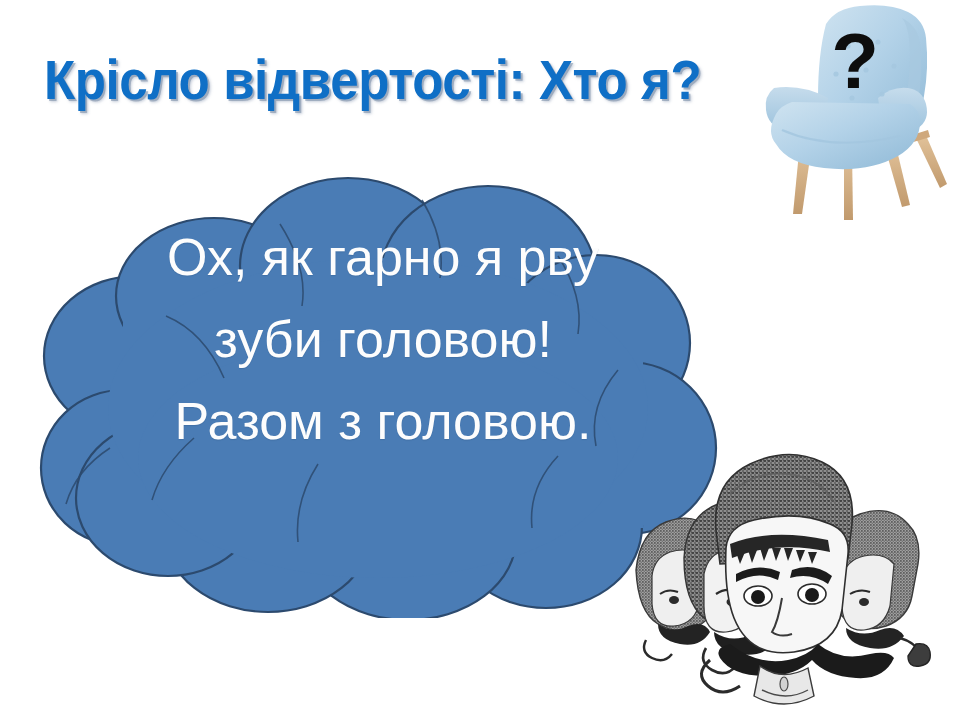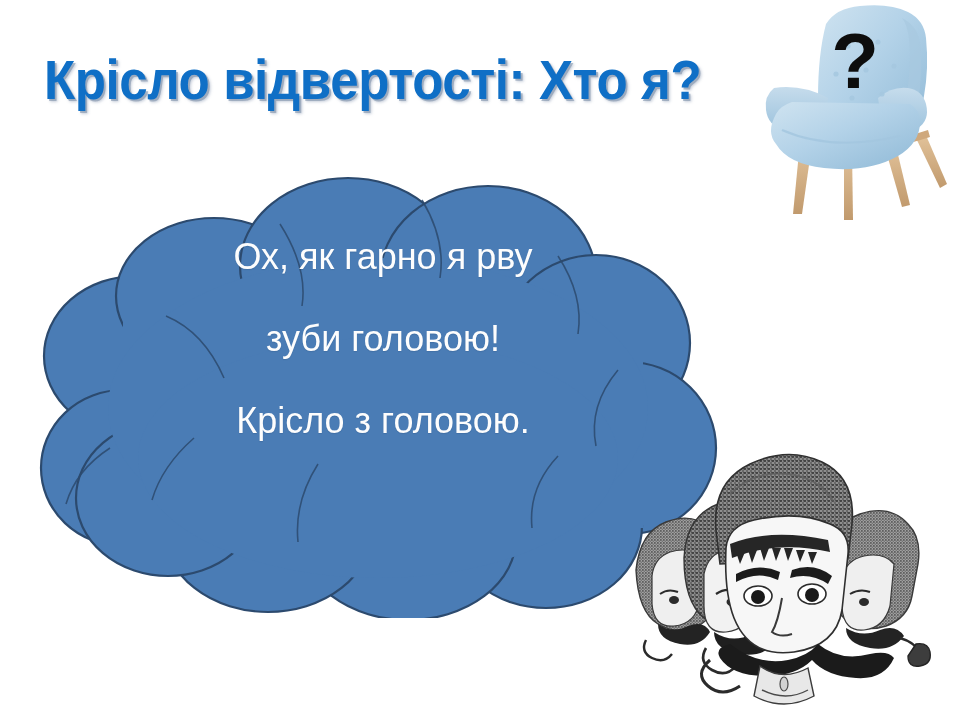--- a/index.html
+++ b/index.html
@@ -54,21 +54,21 @@
     display: block;
   }
   #cloud-text {
     position: absolute;
     left: 110px;
     top: 78px;
     width: 510px;
     text-align: center;
     color: #fdfdfd;
     font-family: "Liberation Sans", sans-serif;
-    font-size: 36px;
+    font-size: 52px;
     font-weight: normal;
     line-height: 82px;
     letter-spacing: 0px;
     text-shadow: 0 1px 1px rgba(30,60,100,0.18);
   }
   #cloud-text .cl {
     display: block;
     white-space: nowrap;
   }
 
@@ -129,21 +129,21 @@
         <path d="M540,318 q-30,32 -26,72"></path>
         <path d="M300,326 q-24,38 -20,78"></path>
         <path d="M176,300 q-32,28 -42,62"></path>
         <path d="M92,310 q-34,22 -44,56"></path>
       </g>
     </svg>
 
     <div id="cloud-text">
       <span class="cl">Ох, як гарно я рву</span>
       <span class="cl">зуби головою!</span>
-      <span class="cl">Крісло з головою.</span>
+      <span class="cl">Разом з головою.</span>
     </div>
   </div>
 
   <div id="chair">
     <svg viewBox="0 0 208 218" xmlns="http://www.w3.org/2000/svg">
       <defs>
         <linearGradient id="uph" x1="0" y1="0" x2="1" y2="1">
           <stop offset="0%" stop-color="#cfe3f0"></stop>
           <stop offset="45%" stop-color="#b3d2e8"></stop>
           <stop offset="100%" stop-color="#8fb9d6"></stop>

